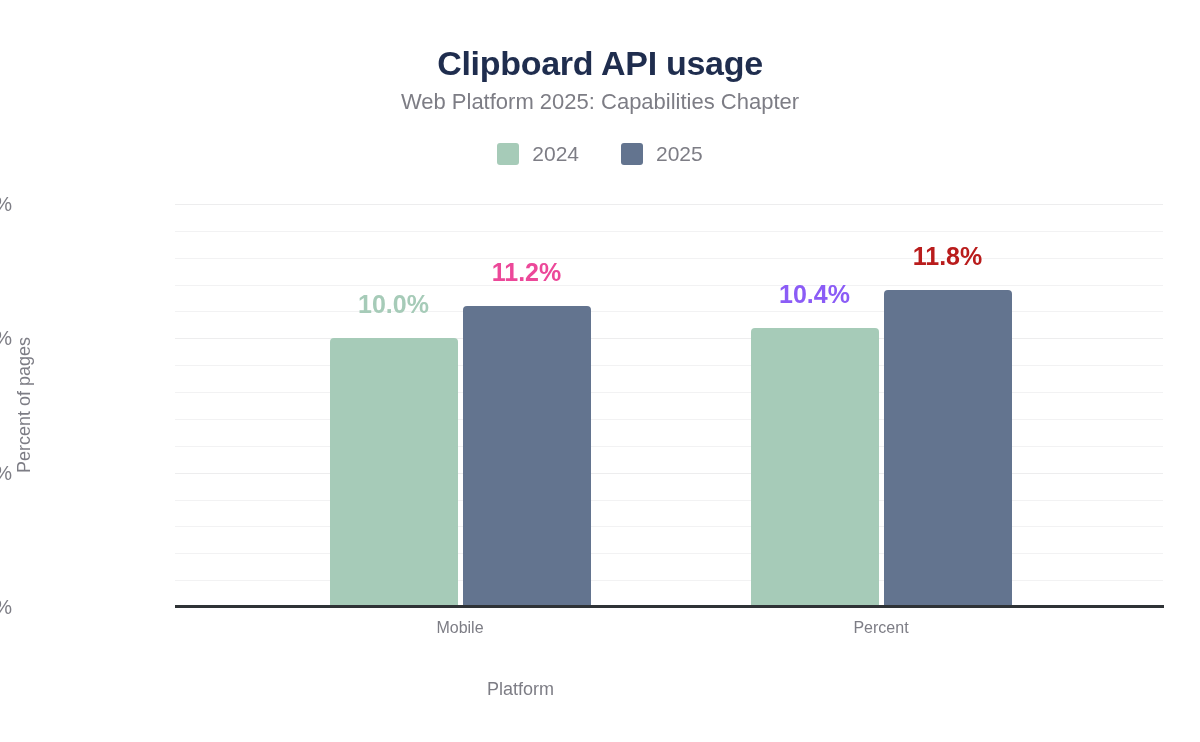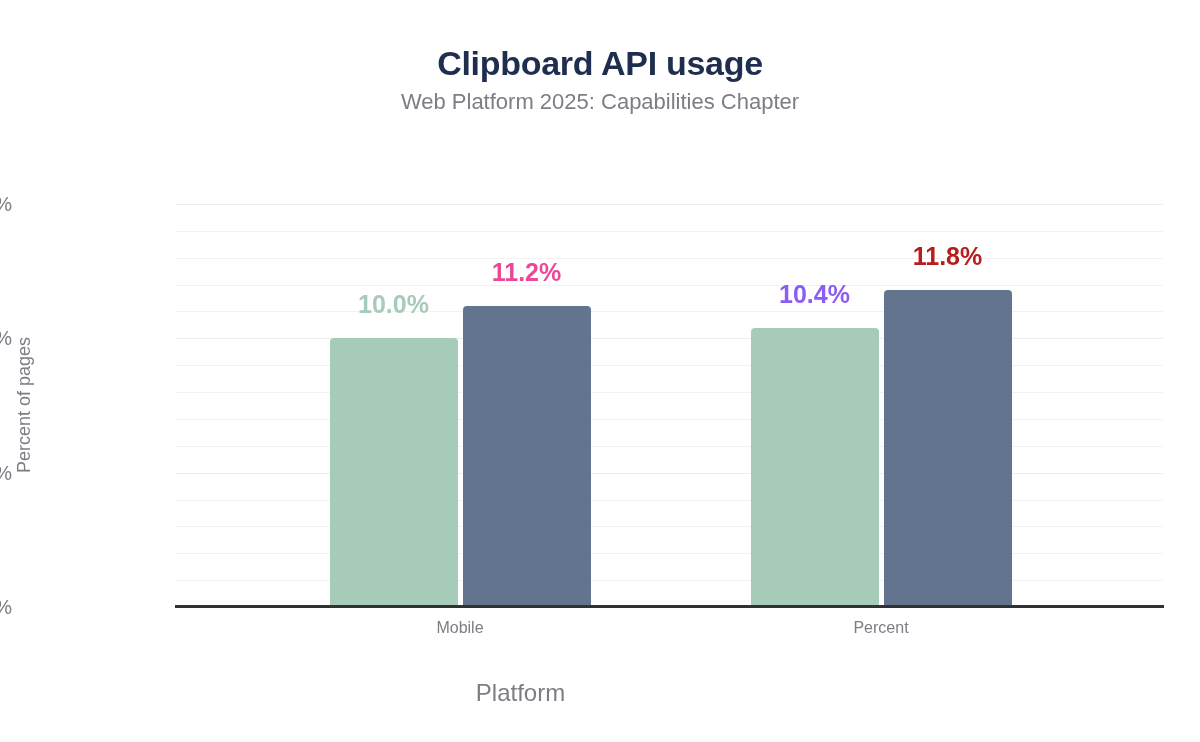--- a/index.html
+++ b/index.html
@@ -141,33 +141,43 @@
     text-align: center;
     white-space: nowrap;
     transform: translateX(-50%);
   }
   .x-axis-title {
     position: absolute;
     top: 679px;
     left: 0;
     width: 1041px;
     text-align: center;
-    font-size: 24px;
+    font-size: 18px;
     color: #7d7d85;
   }
 </style>
 </head>
 <body>
 
 <div id="chart-root">
 
   <div class="chart-title">Clipboard API usage</div>
 
   <div class="chart-subtitle">Web Platform 2025: Capabilities Chapter</div>
 
+  <div class="legend">
+    <div class="legend-item">
+      <span class="legend-swatch" style="background: rgb(166, 203, 184);"></span>
+      <span class="legend-label">2024</span>
+    </div>
+    <div class="legend-item">
+      <span class="legend-swatch" style="background: rgb(99, 116, 143);"></span>
+      <span class="legend-label">2025</span>
+    </div>
+  </div>
 
   <div class="y-axis-title">Percent of pages</div>
 
   <div class="plot">
     <div id="gridlines">
         <div class="gridline" style="top: 376.133px;"></div>
         <div class="gridline" style="top: 349.267px;"></div>
         <div class="gridline" style="top: 322.4px;"></div>
         <div class="gridline" style="top: 295.533px;"></div>
         <div class="gridline major" style="top: 268.667px;"></div>

